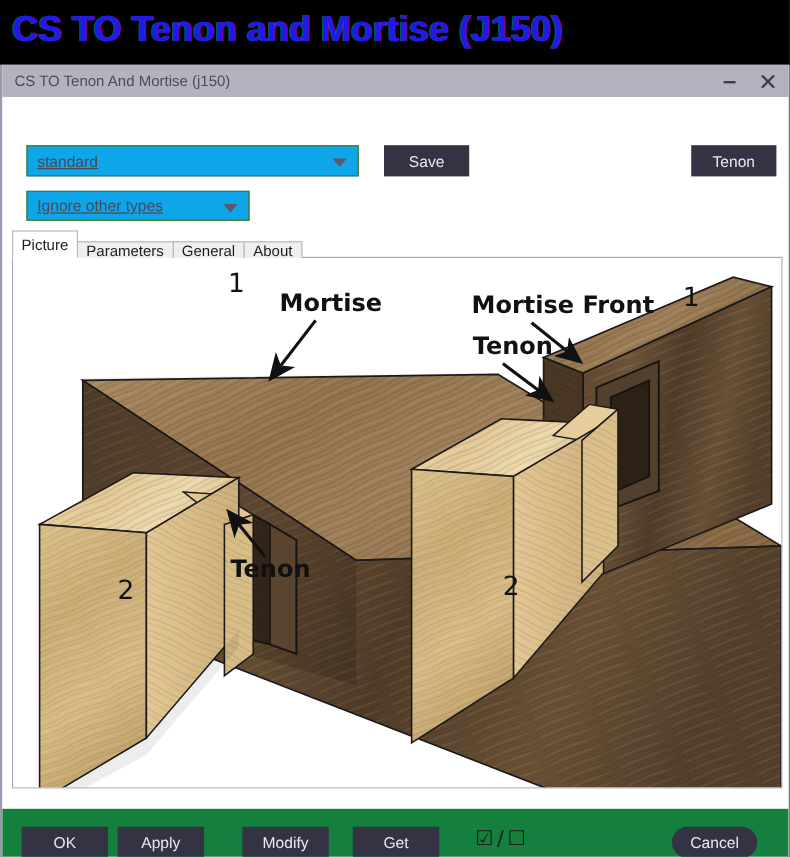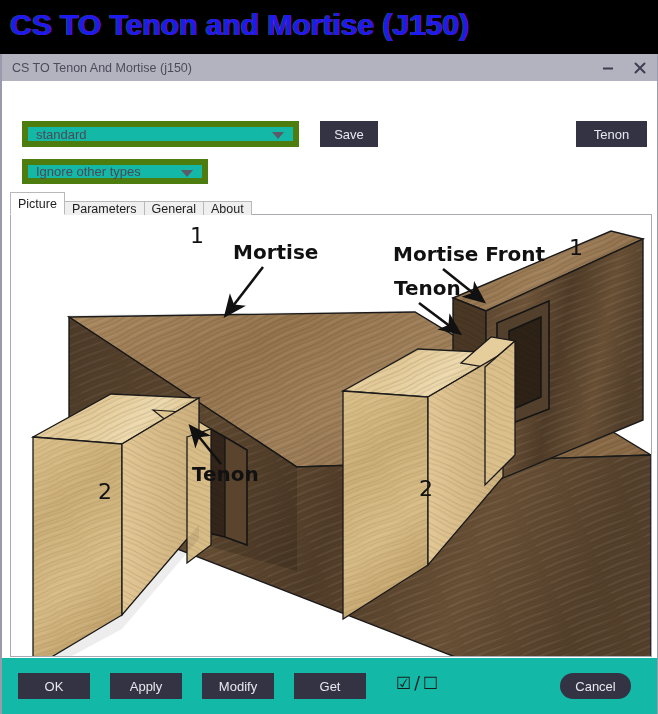--- a/index.html
+++ b/index.html
@@ -58,26 +58,27 @@
   
   .dialog-body {
     position: relative;
     background: #ffffff;
     height: 633px;
     padding: 0;
   }
 
   .combo {
     position: absolute;
-    background: #14b8a6;
-    border: 6px solid #4d7c0f;
+    background: #0ea5e9;
+    border: 1px solid #4d7c0f;
     display: flex; align-items: center;
     padding: 0 8px;
     font-size: 13px; color: #4a4a58;
     cursor: default;
+    text-decoration: underline;
   }
   .combo .caret {
     position: absolute; right: 9px; top: 50%;
     width: 0; height: 0; margin-top: -2px;
     border-left: 6px solid transparent;
     border-right: 6px solid transparent;
     border-top: 7px solid #5a5a68;
   }
   #combo-standard { left: 20px; top: 40px; width: 277px; height: 26px; }
   #combo-ignore   { left: 20px; top: 78px; width: 186px; height: 25px; }
@@ -85,21 +86,21 @@
   .dark-btn {
     position: absolute;
     background: #333344;
     color: #e8e8f0;
     font-size: 13px;
     border: none;
     display: flex; align-items: center; justify-content: center;
     cursor: default;
     font-family: "Liberation Sans", sans-serif;
   }
-  #btn-save { left: 318px; top: 40px; width: 58px; height: 26px; }
+  #btn-save { left: 318px; top: 40px; width: 71px; height: 26px; }
   #btn-help { left: 574px; top: 40px; width: 71px; height: 26px; }
 
   
   .tabbar {
     position: absolute; left: 8px; top: 112px;
     display: flex; align-items: flex-end;
     height: 22px;
     z-index: 5;
   }
   .tab {
@@ -130,36 +131,36 @@
     background: #ffffff;
     border: 1px solid #a9a9b5;
     overflow: hidden;
   }
   .picture-panel svg { display: block; }
 
   
   .buttonbar {
     position: absolute;
     left: 0; right: 0; bottom: 0;
-    height: 56px;
-    background: #14b8a6;
+    height: 40px;
+    background: #15803d;
   }
   .bb-btn {
     position: absolute; top: 15px;
     height: 26px;
     background: #333344;
     color: #e8e8f0;
     font-size: 13px;
     display: flex; align-items: center; justify-content: center;
     cursor: default;
     border: none;
     font-family: "Liberation Sans", sans-serif;
   }
   #bb-ok     { left: 16px;  width: 72px; }
-  #bb-apply  { left: 108px; width: 72px; }
+  #bb-apply  { left: 96px; width: 72px; }
   #bb-modify { left: 200px; width: 72px; }
   #bb-get    { left: 292px; width: 72px; }
   #bb-cancel { left: 558px; width: 71px; border-radius: 13px; }
 
   .checkpair {
     position: absolute; left: 394px; top: 17px;
     display: flex; align-items: center; gap: 3px;
     font-size: 17px; color: #1b1b1b;
     font-family: "DejaVu Sans", sans-serif;
     line-height: 1;

